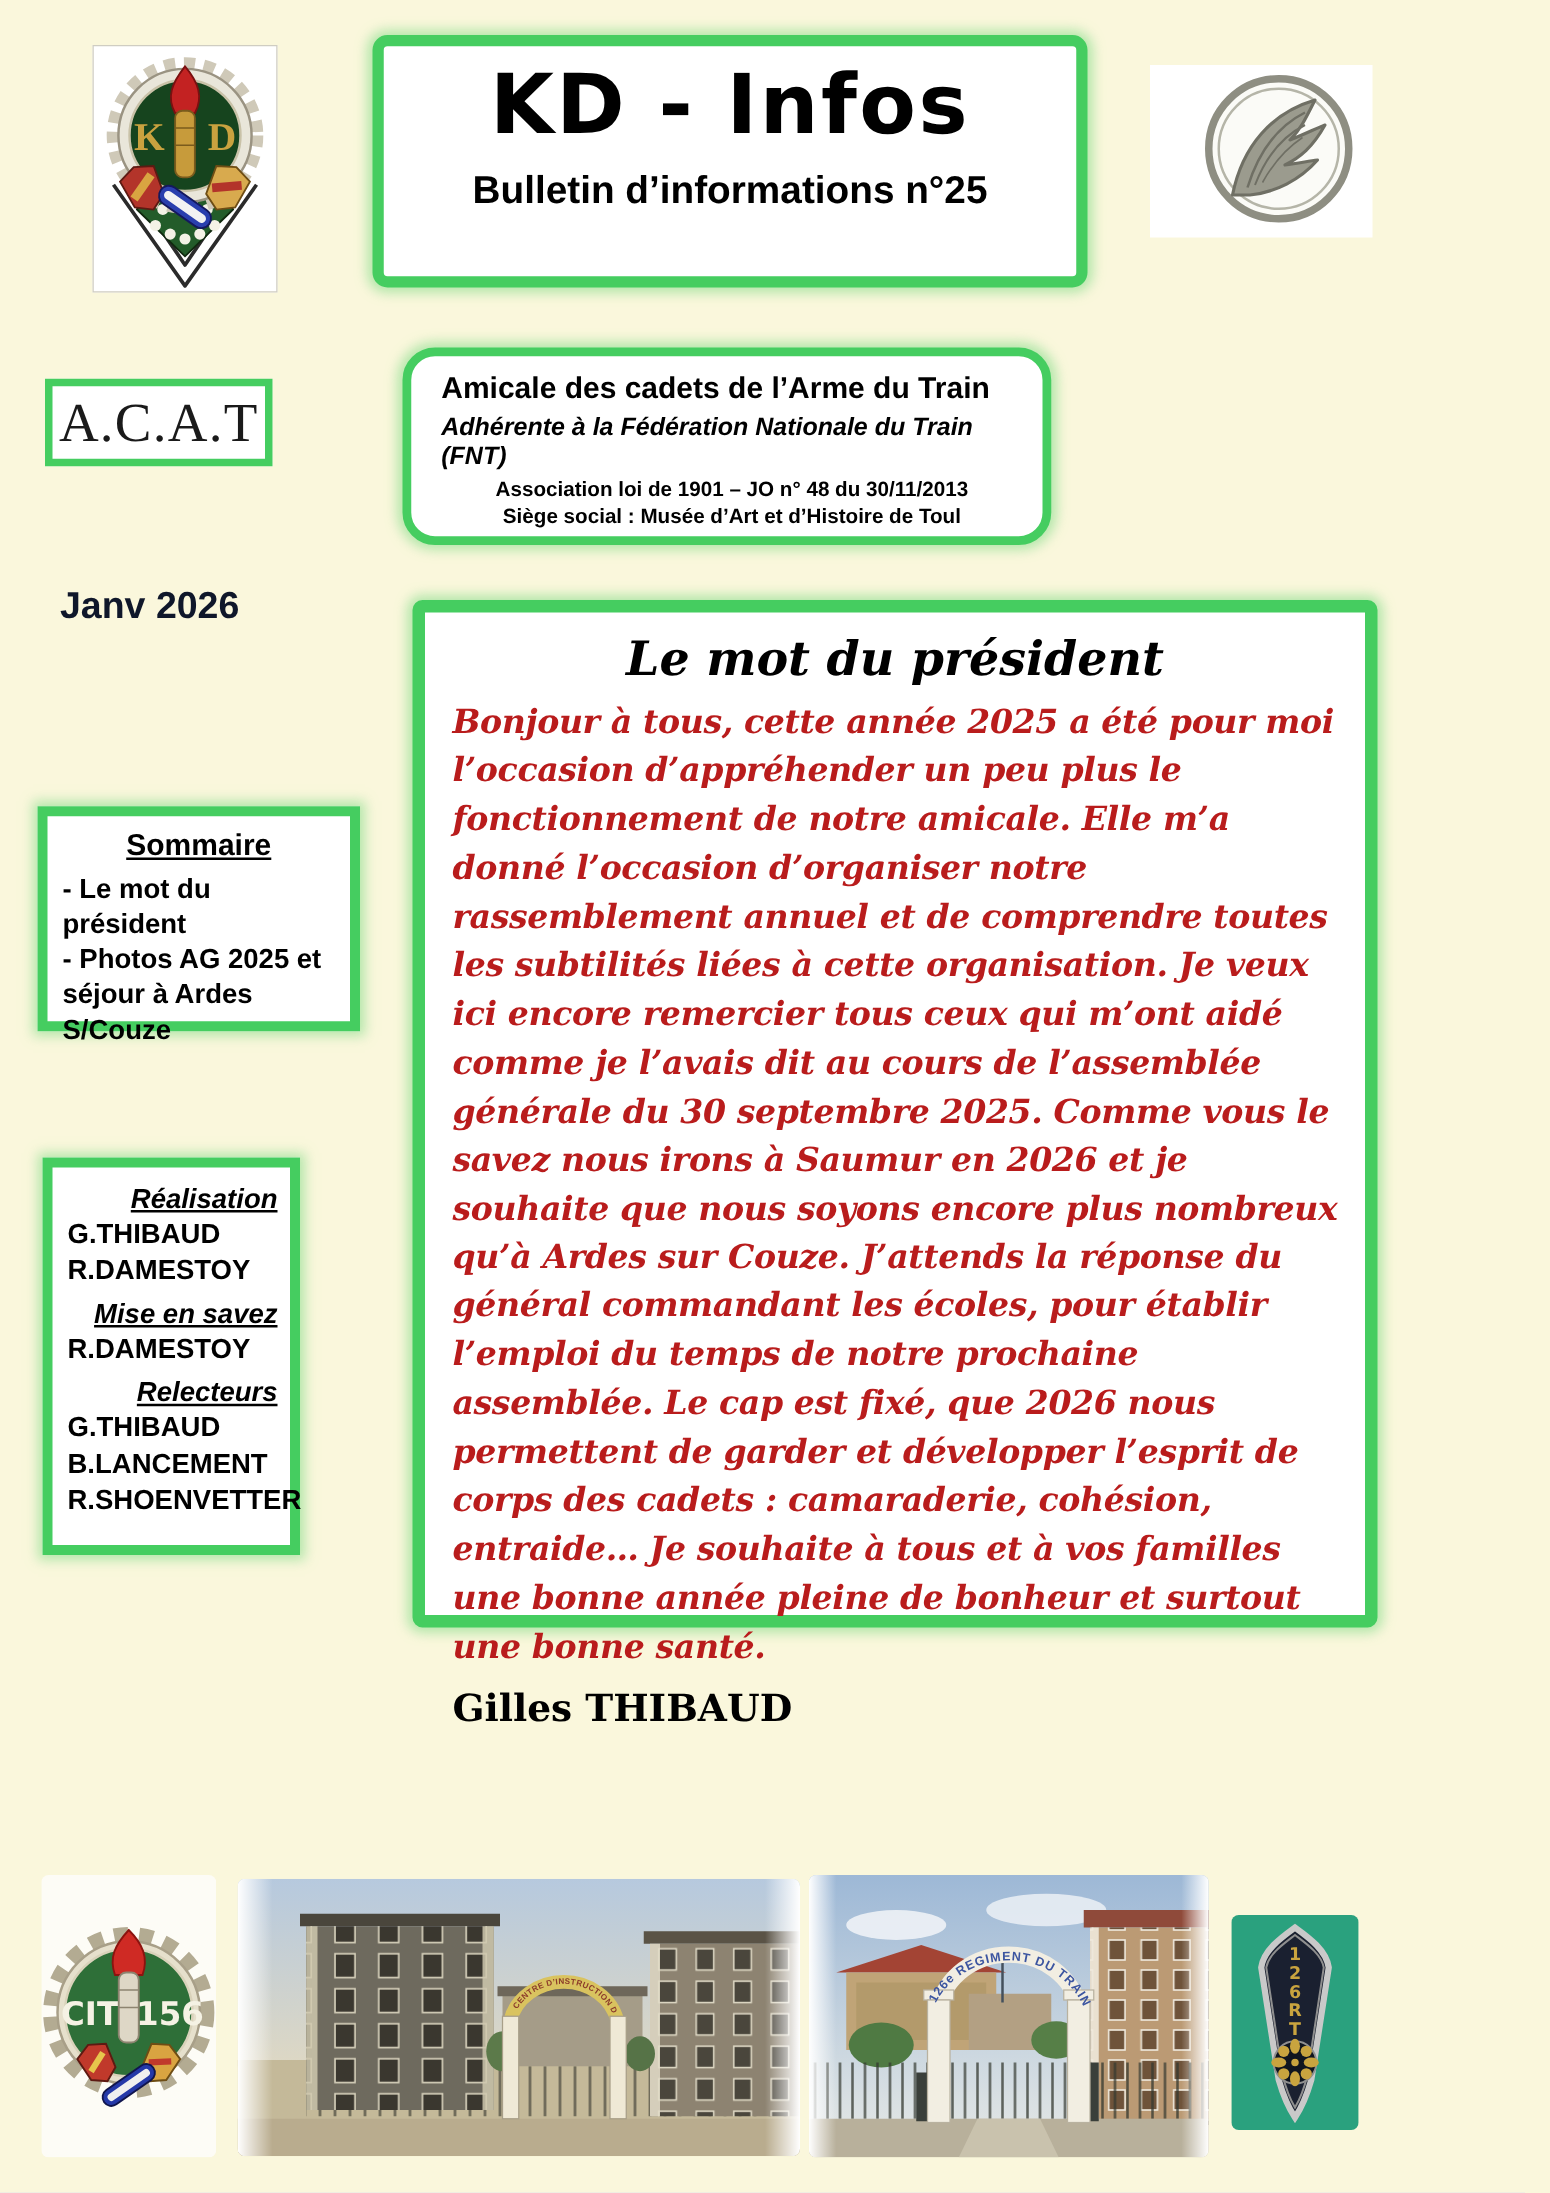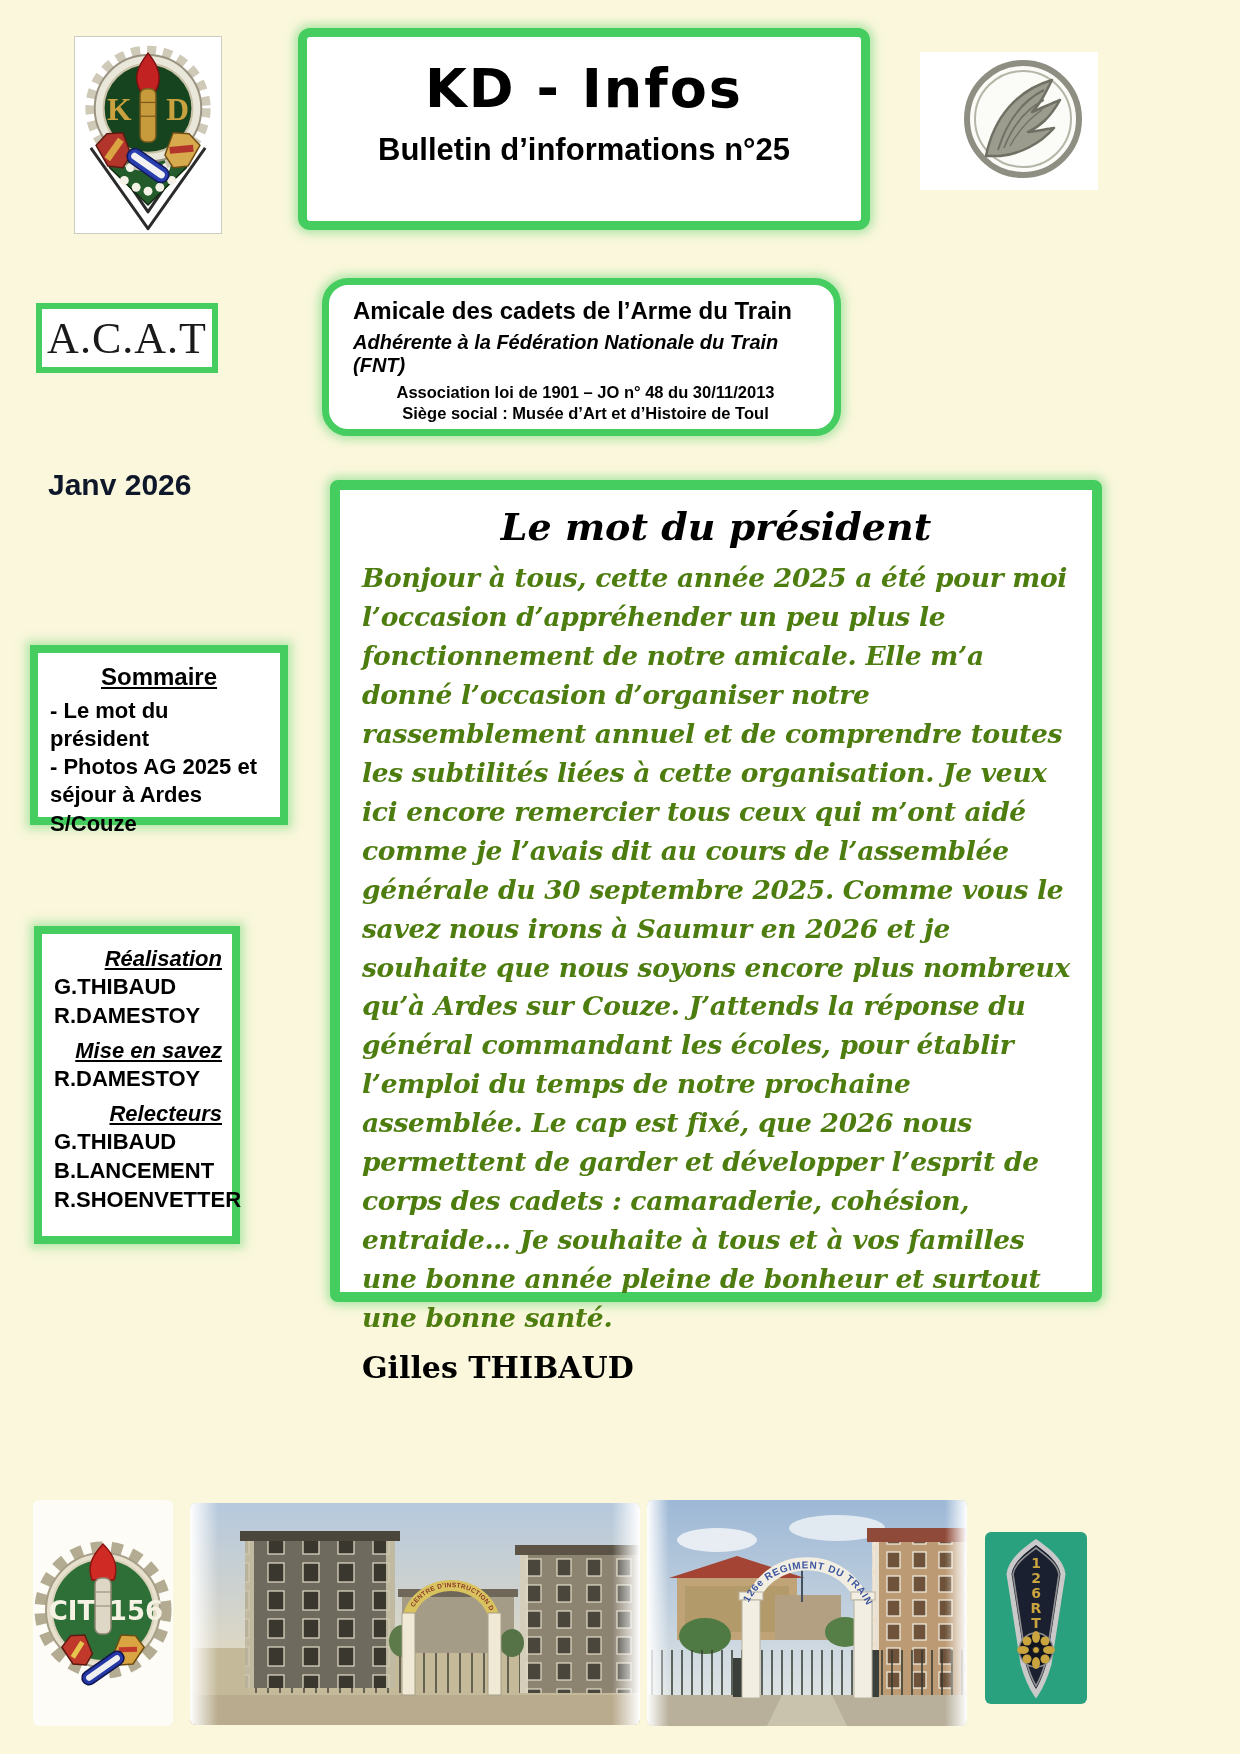--- a/index.html
+++ b/index.html
@@ -18,23 +18,23 @@
     border: 8px solid var(--green-border, #45CD60);
     box-shadow: 0 0 9px 4px var(--green-glow, #86DC8B99);
   }
   
   .kd-logo-box {
     position: absolute; left: 74px; top: 36px; width: 148px; height: 198px;
     background: #fff; border: 1px solid #cfcdc2;
   }
   .title-box { left: 298px; top: 28px; width: 572px; height: 202px; border-width: 9px; border-radius: 12px; text-align: center; }
   .title-box h1 {
-    margin-top: 20px;
+    margin-top: 8px;
     font-family: "DejaVu Sans", sans-serif;
-    font-weight: bold; font-size: 54px; letter-spacing: 2px; color: #000;
+    font-weight: bold; font-size: 66px; letter-spacing: 2px; color: #000;
   }
   .title-box .subtitle { margin-top: 12px; font-size: 31px; font-weight: bold; color: #000; }
   .wing-badge-box { position: absolute; left: 920px; top: 52px; width: 178px; height: 138px; background: #fff; }
   
   .acat-box { left: 36px; top: 303px; width: 182px; height: 70px; border-width: 6px; box-shadow: none;
     display: flex; align-items: center; justify-content: center; }
   .acat-box .acat-text { font-family: "Liberation Serif", serif; font-size: 44px; color: #1a1a1a; letter-spacing: 1px; }
   .date-label { position: absolute; left: 48px; top: 468px; font-size: 30px; font-weight: bold; color: #0f172a; }
   .sommaire-box { left: 30px; top: 645px; width: 258px; height: 180px; padding: 10px 12px; }
   .sommaire-title { text-align: center; font-size: 24px; font-weight: bold; text-decoration: underline; margin-bottom: 6px; }
@@ -50,21 +50,21 @@
   .assoc-legal, .assoc-siege { text-align: center; font-size: 16.5px; font-weight: bold; margin-top: 6px; }
   .assoc-siege { margin-top: 2px; }
   
   .president-box { left: 330px; top: 480px; width: 772px; height: 822px; border-width: 10px; border-radius: 8px; padding: 14px 22px 0 22px; }
   .president-title {
     text-align: center; font-family: "DejaVu Serif", serif;
     font-style: italic; font-weight: bold; font-size: 38px; margin-bottom: 10px;
   }
   .president-body {
     font-family: "DejaVu Serif", serif; font-style: italic; font-weight: bold;
-    font-size: 26.5px; line-height: 1.47; color: #4d7c0f; letter-spacing: -0.3px;
+    font-size: 26.5px; line-height: 1.47; color: #b91c1c; letter-spacing: -0.3px;
   }
   .president-signature {
     font-family: "DejaVu Serif", serif; font-weight: bold;
     font-size: 30px; margin-top: 12px;
   }
   
   .photo { position: absolute; border-radius: 6px; overflow: hidden; }
   .photo svg { display: block; }
   .cit-photo { left: 33px; top: 1500px; }
   .barracks-photo { left: 190px; top: 1503px; }

